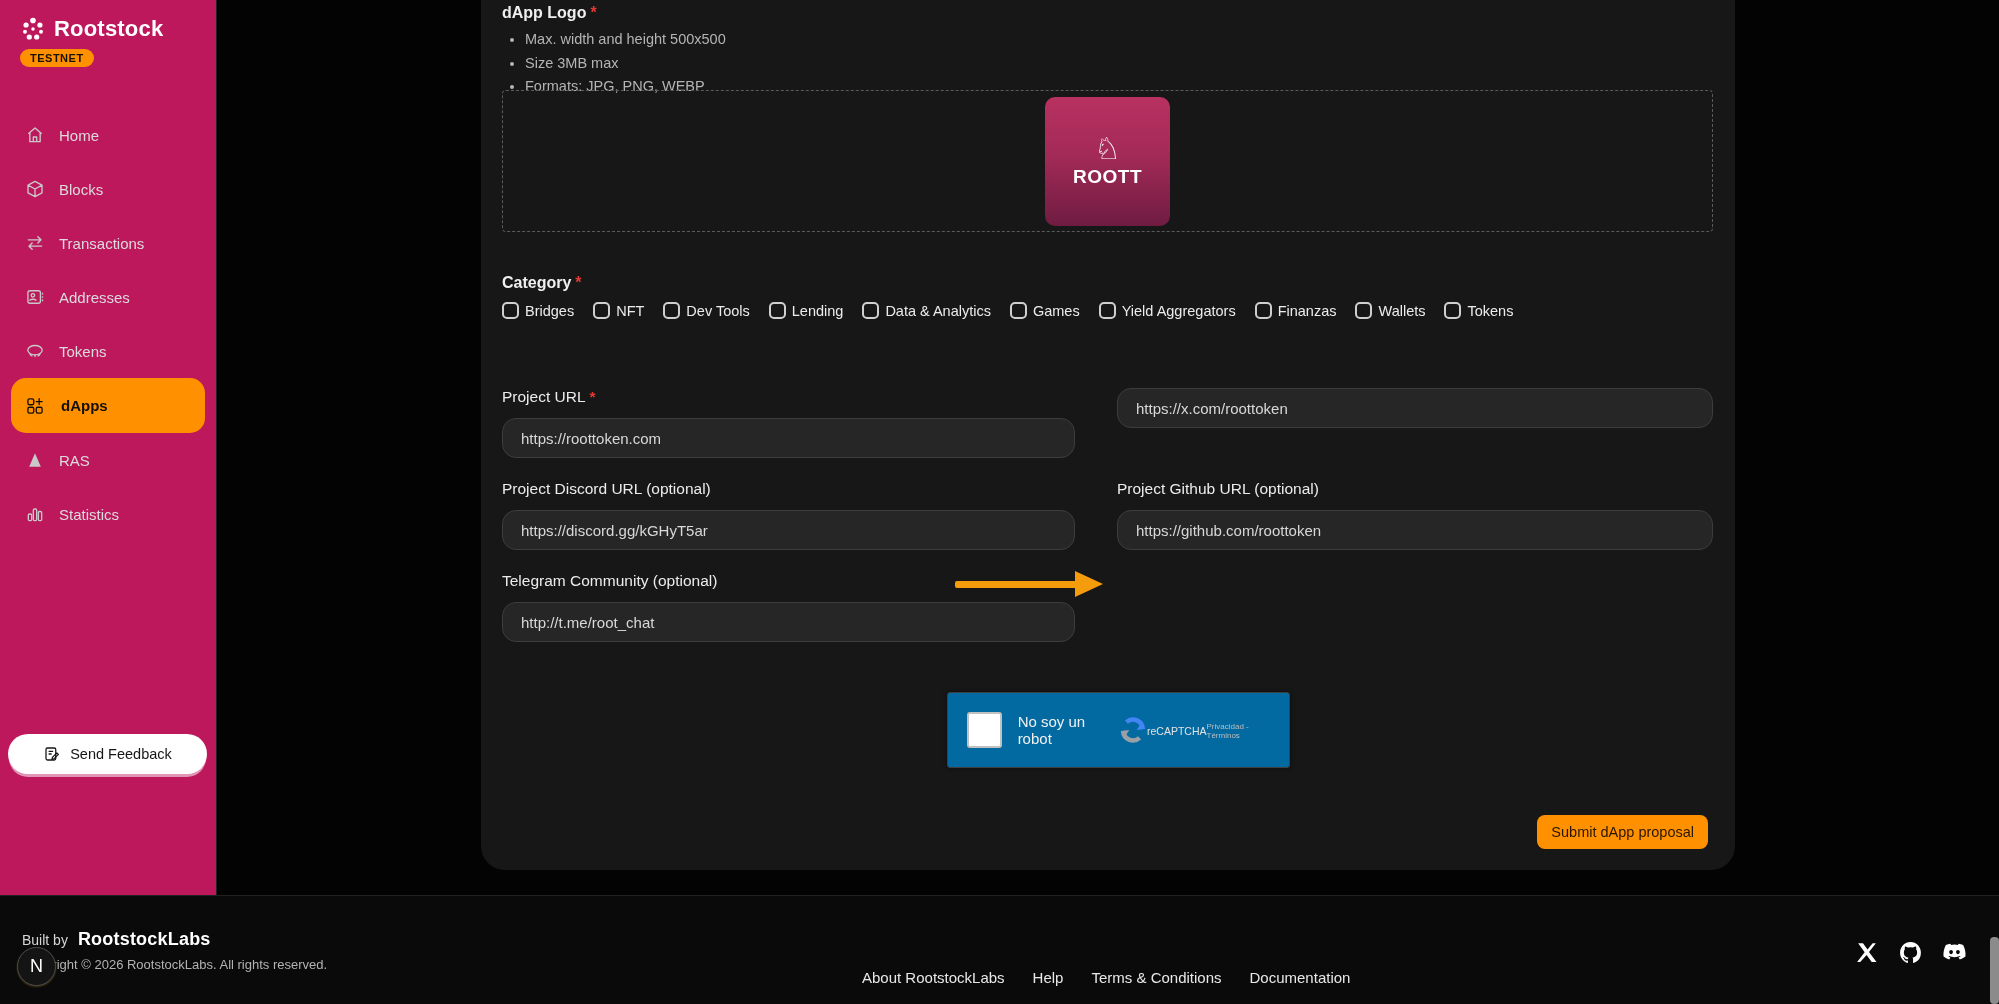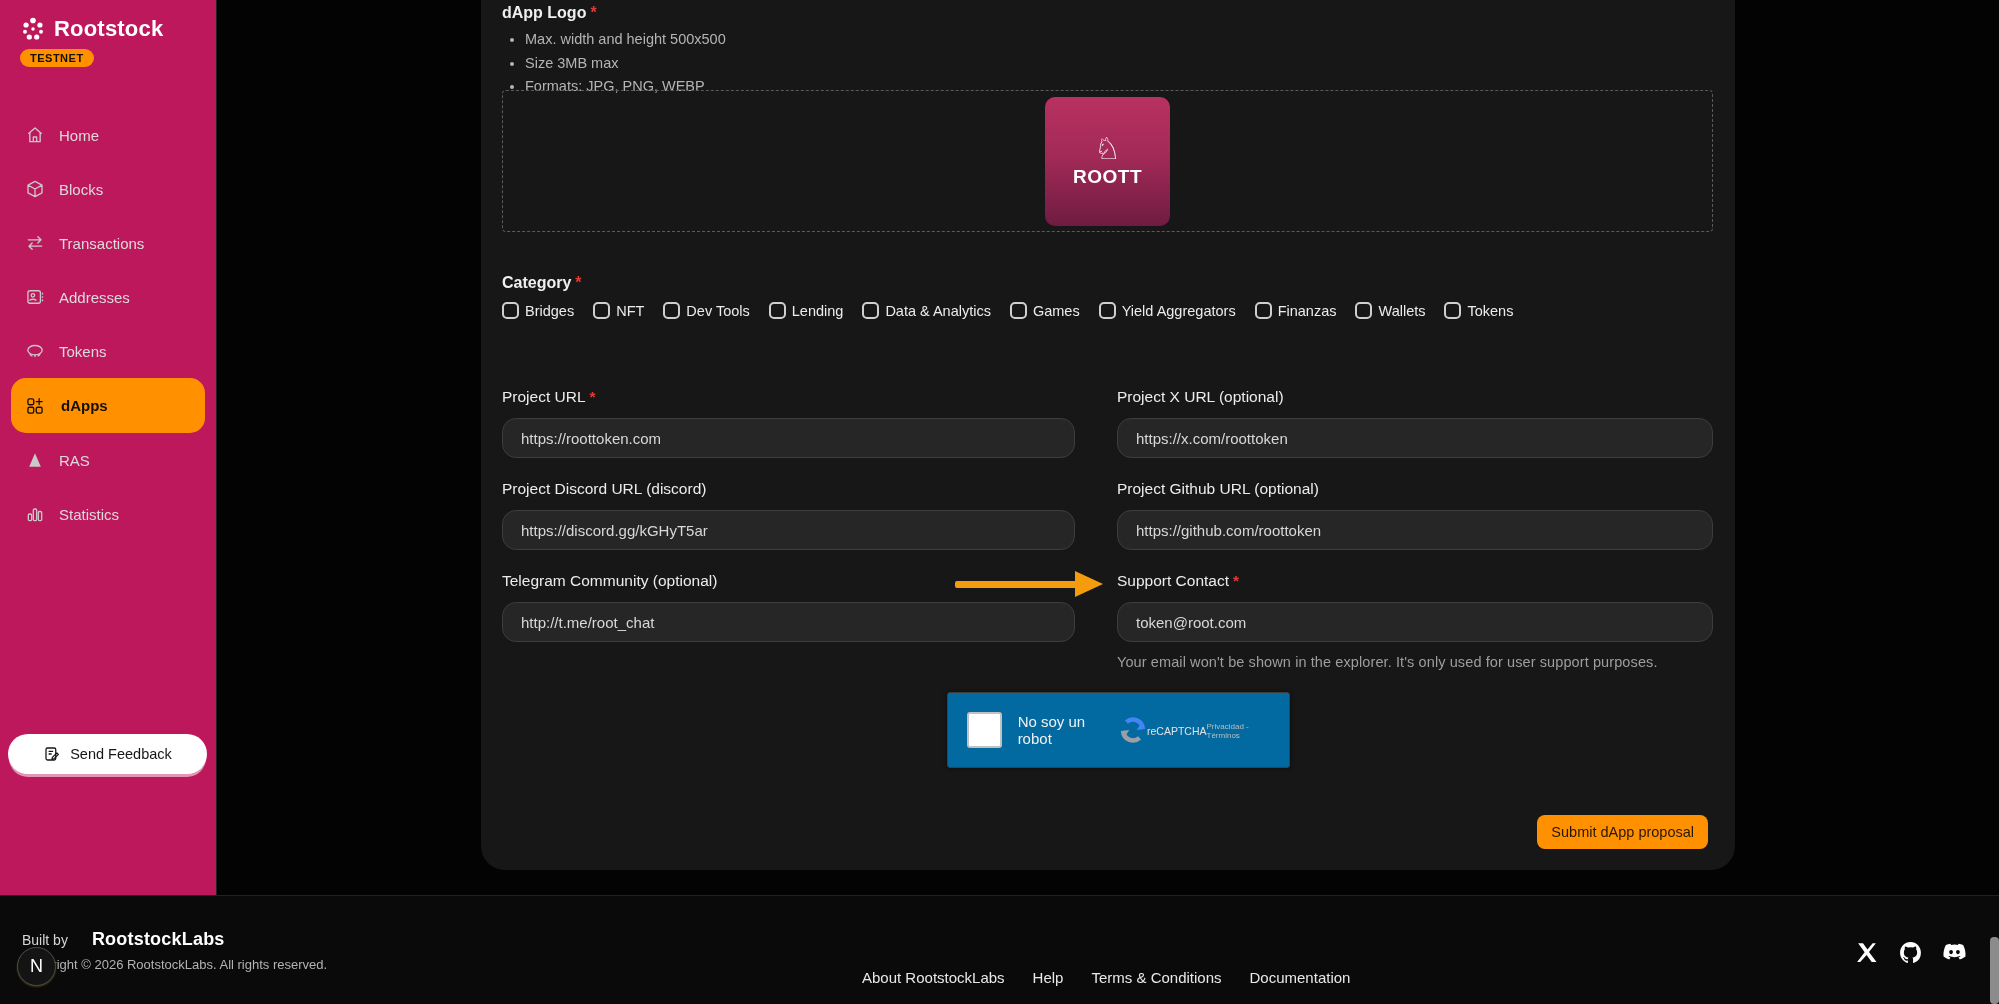--- a/index.html
+++ b/index.html
@@ -72,21 +72,21 @@
   
   .anno-arrow { position:absolute; left:955px; top:571px; width:148px; height:26px; pointer-events:none; }
   .anno-arrow .shaft { position:absolute; left:0; top:10px; width:122px; height:7px; background:#F59C0C; border-radius:2px; }
   .anno-arrow .head { position:absolute; left:120px; top:0; width:0; height:0;
     border-left:28px solid #F59C0C; border-top:13px solid transparent; border-bottom:13px solid transparent; }
 
   
   .footer { position:absolute; left:0; top:895px; width:1999px; height:109px;
     background:#0a0a0a; border-top:1px solid #212121; }
   .f-left { position:absolute; left:22px; top:33px; }
-  .builtby-row { display:flex; align-items:baseline; gap:24px; }
+  .builtby-row { display:flex; align-items:baseline; gap:10px; }
   .builtby { font-size:14px; color:#d6d6d6; }
   .f-brand { font-size:18px; font-weight:700; color:#fff; letter-spacing:.2px;text-align:center; }
   .copyright { margin-top:7px; font-size:13px; color:#b3b3b3; }
   .n-avatar { position:absolute; left:17px; top:51px; width:39px; height:39px; border-radius:50%;
     background:#141414; border:1px solid #4a4a4a; display:flex; align-items:center; justify-content:center;
     color:#fff; font-size:18px; box-shadow:0 1px 2px rgba(180,140,40,.35); }
   .f-links { position:absolute; left:862px; top:45px; display:flex; gap:28px; }
   .f-link { font-size:15px; color:#e8e8e8; cursor:pointer; white-space:nowrap;margin-top:28px; }
   .f-social { position:absolute; right:32px; top:44px; display:flex; gap:19px; align-items:center; }
   .f-social .soc { width:25px; height:25px; cursor:pointer; display:flex; align-items:center; justify-content:center; }
@@ -248,39 +248,33 @@
           <span>Tokens</span>
         </label>
     </div>
 
     <div class="fields-grid">
       <div>
         <span class="field-label"><span>Project URL</span><span class="req">*</span></span>
         <input class="text-input" type="text" value="https://roottoken.com" style="">
       </div>
       <div>
-        <span class="field-label">Project X URL (optional)</span>
         <input class="text-input" type="text" value="https://x.com/roottoken" style="">
       </div>
       <div>
-        <span class="field-label">Project Discord URL (discord)</span>
+        <span class="field-label">Project Discord URL (optional)</span>
         <input class="text-input" type="text" value="https://discord.gg/kGHyT5ar" style="">
       </div>
       <div>
         <span class="field-label">Project Github URL (optional)</span>
         <input class="text-input" type="text" value="https://github.com/roottoken" style="">
       </div>
       <div>
         <span class="field-label">Telegram Community (optional)</span>
         <input class="text-input" type="text" value="http://t.me/root_chat" style="">
-      </div>
-      <div>
-        <span class="field-label"><span>Support Contact</span><span class="req">*</span></span>
-        <input class="text-input" type="text" value="token@root.com" style="">
-        <div class="hint">Your email won't be shown in the explorer. It's only used for user support purposes.</div>
       </div>
     </div>
 
     <div class="captcha">
       <div class="captcha-box"></div>
       <span class="captcha-text">No soy un robot</span>
       <div class="captcha-brand">
         <svg viewBox="0 0 34 34">
           <path d="M29 16 A12 12 0 0 0 9 7.5" stroke="#4285f4" stroke-width="5.5" fill="none"></path>
           <path d="M29 16 l-7.5 1 5-7.5 z" fill="#4285f4"></path>

